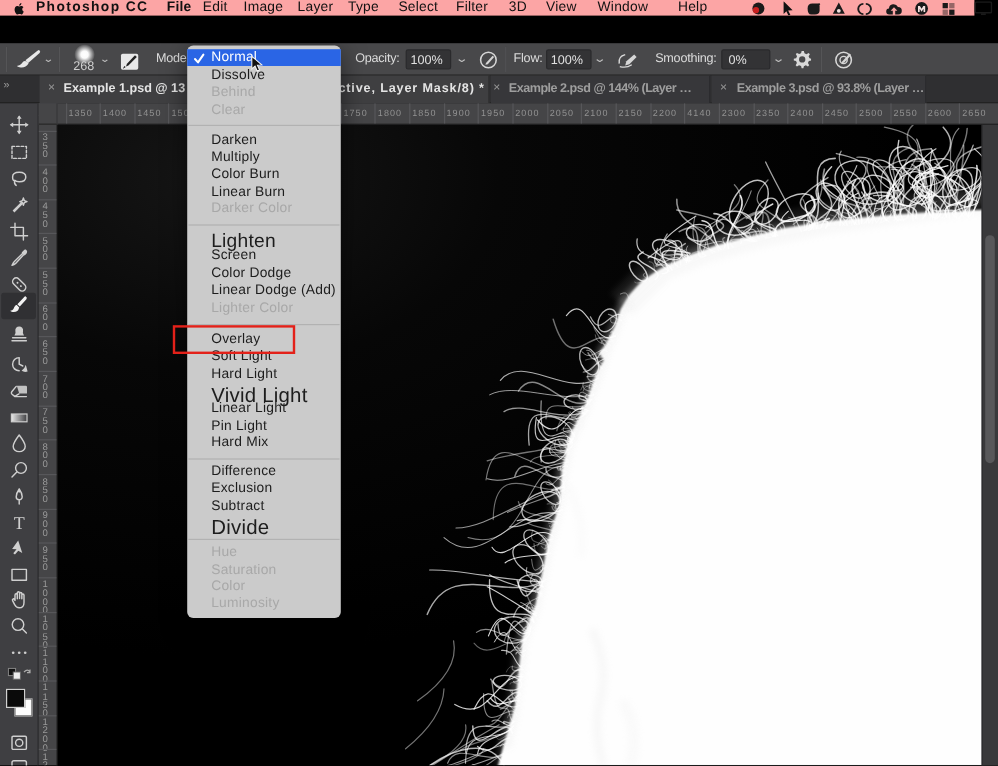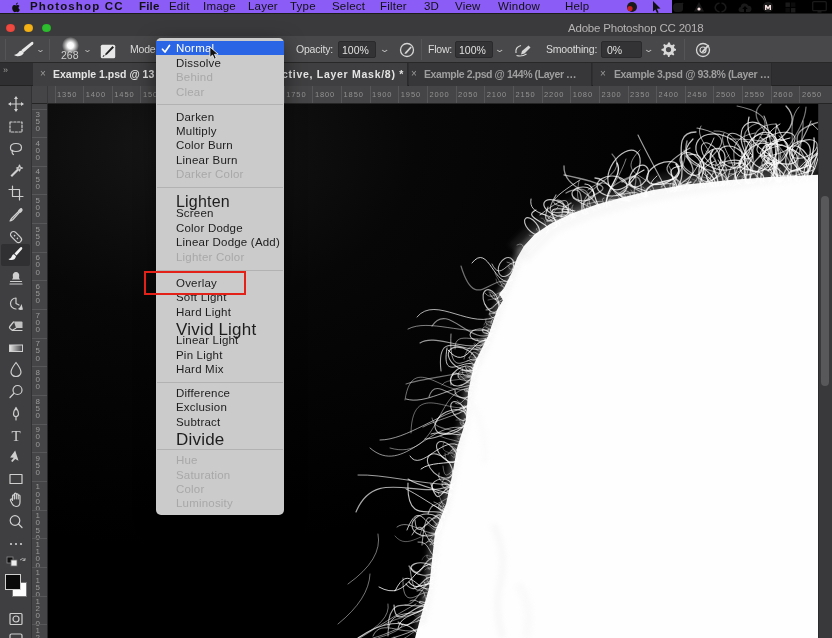--- a/index.html
+++ b/index.html
@@ -1,20 +1,20 @@
 <!DOCTYPE html>
 <html><head><meta charset="utf-8"><style>
 *{margin:0;padding:0;box-sizing:border-box}
 html,body{width:832px;height:638px;overflow:hidden;background:#000;font-family:"Liberation Sans",sans-serif;}
 #page{position:relative;width:832px;height:638px;overflow:hidden;}
 .abs{position:absolute;}
 </style></head>
 <body>
 <div id="page">
-<div class="abs" style="left:0;top:0;width:672px;height:13px;background:#8b5cf6;">
+<div class="abs" style="left:0;top:0;width:812px;height:13px;background:#fca5a5;">
       <svg class="abs" style="left:11px;top:1.5px" width="11" height="11" viewBox="0 0 24 24">
         <path fill="#111" d="M16.4 12.6c0-2.6 2.1-3.8 2.2-3.9-1.2-1.8-3.1-2-3.7-2-1.6-.2-3.1.9-3.9.9-.8 0-2-.9-3.4-.9-1.7 0-3.3 1-4.2 2.6-1.8 3.1-.5 7.7 1.3 10.2.9 1.2 1.9 2.6 3.2 2.6 1.3-.1 1.8-.8 3.4-.8 1.6 0 2 .8 3.4.8 1.4 0 2.3-1.3 3.1-2.5 1-1.4 1.4-2.8 1.4-2.9-.1 0-2.8-1.1-2.8-4.1zM13.8 4.6c.7-.9 1.2-2.1 1.1-3.3-1 0-2.3.7-3 1.6-.7.8-1.3 2-1.1 3.2 1.1.1 2.3-.6 3-1.5z"></path>
       </svg>
       <span class="abs" style="left:30px;top:0;height:13px;line-height:13px;font-size:11.5px;font-weight:bold;letter-spacing:1.15px;color:#111;">Photoshop CC</span>
       <span class="abs" style="left:139px;top:0;height:13px;line-height:13px;font-size:11.5px;letter-spacing:0.2px;color:#111;font-weight:bold;">File</span>
       <span class="abs" style="left:169px;top:0;height:13px;line-height:13px;font-size:11.5px;letter-spacing:0.2px;color:#111;">Edit</span>
       <span class="abs" style="left:203px;top:0;height:13px;line-height:13px;font-size:11.5px;letter-spacing:0.2px;color:#111;">Image</span>
       <span class="abs" style="left:248px;top:0;height:13px;line-height:13px;font-size:11.5px;letter-spacing:0.2px;color:#111;">Layer</span>
       <span class="abs" style="left:290px;top:0;height:13px;line-height:13px;font-size:11.5px;letter-spacing:0.2px;color:#111;">Type</span>
       <span class="abs" style="left:332px;top:0;height:13px;line-height:13px;font-size:11.5px;letter-spacing:0.2px;color:#111;">Select</span>
@@ -50,26 +50,20 @@
       <svg class="abs" style="left:785px;top:1.5px" width="11" height="11" viewBox="0 0 11 11">
         <rect x="0.5" y="0.5" width="4.4" height="4.4" fill="#1a1a1a"></rect>
         <rect x="6" y="0.5" width="4.4" height="4.4" fill="#1a1a1a" opacity="0.45"></rect>
         <rect x="0.5" y="6" width="4.4" height="4.4" fill="#1a1a1a" opacity="0.45"></rect>
         <rect x="6" y="6" width="4.4" height="4.4" fill="#1a1a1a"></rect>
       </svg>
       <svg class="abs" style="left:812px;top:1px" width="15" height="12" viewBox="0 0 15 12">
         <rect x="0.7" y="0.7" width="13.6" height="9" rx="1.2" fill="none" stroke="#1a1a1a" stroke-width="1.3"></rect>
         <rect x="5.5" y="10" width="4" height="1.6" fill="#1a1a1a"></rect>
       </svg>
-    </div>
-<div class="abs" style="left:0;top:13px;width:832px;height:23px;background:#3a3a3c;border-top:1px solid #1c1c1c;">
-      <div class="abs" style="left:6px;top:9.6px;width:8.5px;height:8.5px;border-radius:50%;background:#f0493f;box-shadow:inset 0 0 1px rgba(0,0,0,.4)"></div>
-      <div class="abs" style="left:24px;top:9.6px;width:8.5px;height:8.5px;border-radius:50%;background:#f5b217;box-shadow:inset 0 0 1px rgba(0,0,0,.4)"></div>
-      <div class="abs" style="left:42px;top:9.6px;width:8.5px;height:8.5px;border-radius:50%;background:#2dbd2f;box-shadow:inset 0 0 1px rgba(0,0,0,.4)"></div>
-      <span class="abs" style="left:568px;top:7.5px;font-size:11.5px;color:#b6b3b3;letter-spacing:-0.2px">Adobe Photoshop CC 2018</span>
     </div>
 <div class="abs" style="left:0;top:36px;width:832px;height:27px;background:#48484a;border-bottom:1px solid #282828;">
       <div class="abs" style="left:5px;top:3px;width:1px;height:21px;background:#3a3a3c;border-right:1px solid #555557"></div>
       <svg class="abs" style="left:13px;top:5px" width="22" height="17" viewBox="0 0 22 17">
         <path fill="#e8e8e8" d="M20 1 Q21 2 20 3.2 L10.5 11.5 L8.2 9.2 L18.5 1 Q19.3 0.4 20 1 Z"></path>
         <path fill="#e8e8e8" d="M9.6 10.2 L10.8 11.9 Q8.5 15.5 4.3 15.2 Q2.2 15 1 14 Q3.6 13.6 4.4 12.6 Q5.2 11.6 6.2 10.4 Q7.4 9.2 9.6 10.2 Z"></path>
       </svg>
       <span class="abs" style="left:37px;top:9px;font-size:8px;color:#bbb;transform:scaleX(1.4)">⌄</span>
       <div class="abs" style="left:49px;top:3px;width:1px;height:21px;background:#3a3a3c;border-right:1px solid #555557"></div>
       <div class="abs" style="left:62px;top:1px;width:17px;height:17px;border-radius:50%;background:radial-gradient(circle,#ffffff 0%,#fafafa 25%,rgba(255,255,255,0.35) 55%,rgba(255,255,255,0) 72%)"></div>
@@ -158,21 +152,21 @@
       <span class="abs" style="left:397.4px;top:4px;font-size:7.5px;color:#929292;letter-spacing:0.9px">2000</span>
       <div class="abs" style="left:423.6px;top:0;width:1px;height:18px;background:#57575a"></div>
       <span class="abs" style="left:426.1px;top:4px;font-size:7.5px;color:#929292;letter-spacing:0.9px">2050</span>
       <div class="abs" style="left:452.2px;top:0;width:1px;height:18px;background:#57575a"></div>
       <span class="abs" style="left:454.8px;top:4px;font-size:7.5px;color:#929292;letter-spacing:0.9px">2100</span>
       <div class="abs" style="left:480.9px;top:0;width:1px;height:18px;background:#57575a"></div>
       <span class="abs" style="left:483.4px;top:4px;font-size:7.5px;color:#929292;letter-spacing:0.9px">2150</span>
       <div class="abs" style="left:509.5px;top:0;width:1px;height:18px;background:#57575a"></div>
       <span class="abs" style="left:512.0px;top:4px;font-size:7.5px;color:#929292;letter-spacing:0.9px">2200</span>
       <div class="abs" style="left:538.2px;top:0;width:1px;height:18px;background:#57575a"></div>
-      <span class="abs" style="left:540.7px;top:4px;font-size:7.5px;color:#929292;letter-spacing:0.9px">1080</span>
+      <span class="abs" style="left:540.7px;top:4px;font-size:7.5px;color:#929292;letter-spacing:0.9px">4140</span>
       <div class="abs" style="left:566.9px;top:0;width:1px;height:18px;background:#57575a"></div>
       <span class="abs" style="left:569.4px;top:4px;font-size:7.5px;color:#929292;letter-spacing:0.9px">2300</span>
       <div class="abs" style="left:595.5px;top:0;width:1px;height:18px;background:#57575a"></div>
       <span class="abs" style="left:598.0px;top:4px;font-size:7.5px;color:#929292;letter-spacing:0.9px">2350</span>
       <div class="abs" style="left:624.1px;top:0;width:1px;height:18px;background:#57575a"></div>
       <span class="abs" style="left:626.6px;top:4px;font-size:7.5px;color:#929292;letter-spacing:0.9px">2400</span>
       <div class="abs" style="left:652.8px;top:0;width:1px;height:18px;background:#57575a"></div>
       <span class="abs" style="left:655.3px;top:4px;font-size:7.5px;color:#929292;letter-spacing:0.9px">2450</span>
       <div class="abs" style="left:681.4px;top:0;width:1px;height:18px;background:#57575a"></div>
       <span class="abs" style="left:683.9px;top:4px;font-size:7.5px;color:#929292;letter-spacing:0.9px">2500</span>

